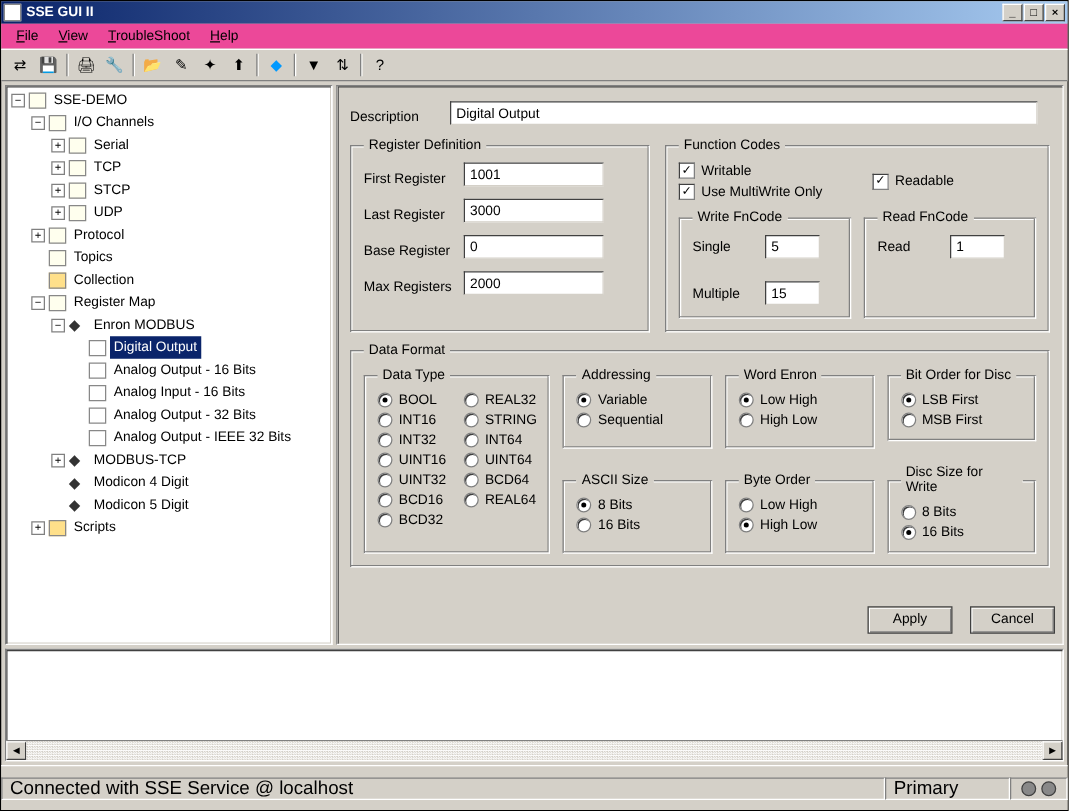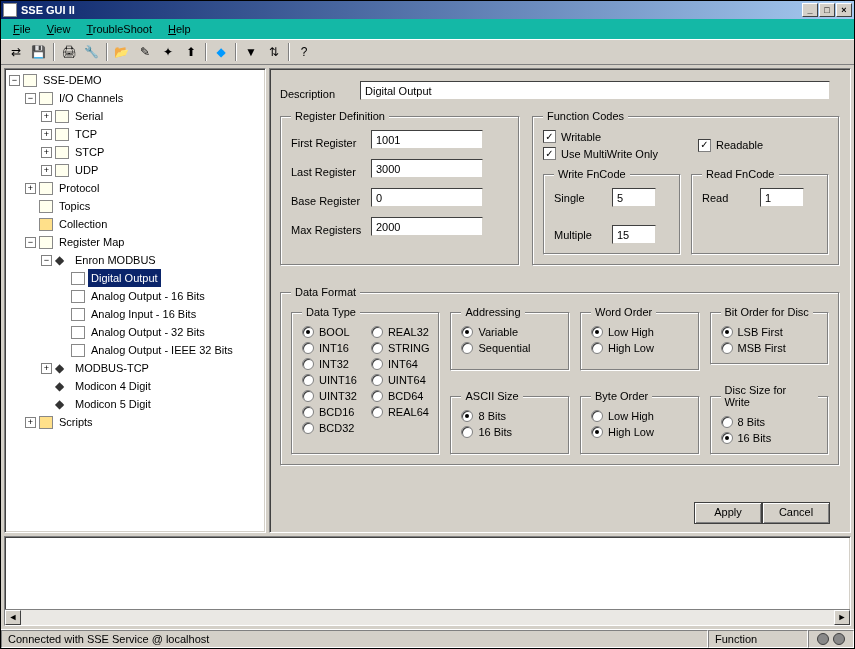--- a/index.html
+++ b/index.html
@@ -6,21 +6,21 @@
 body { font-family: Tahoma, "MS Sans Serif", Arial, sans-serif; font-size: 11px; background: #d4d0c8; overflow: hidden; }
 
 .window { width: 855px; height: 649px; border: 1px solid #000; background: #d4d0c8; display: flex; flex-direction: column; }
 
 .titlebar { height: 18px; background: linear-gradient(to right, #0a246a, #a6caf0); color: #fff; display: flex; align-items: center; padding: 0 2px; font-weight: bold; font-size: 11px; }
 .titlebar-icon { width: 14px; height: 14px; margin-right: 4px; background: #fff; border: 1px solid #888; }
 .titlebar-title { flex: 1; }
 .titlebar-btns { display: flex; gap: 0; }
 .titlebar-btn { width: 16px; height: 14px; background: #d4d0c8; border: 1px solid #fff; border-right-color: #404040; border-bottom-color: #404040; font-size: 9px; line-height: 12px; text-align: center; color: #000; font-family: Arial; font-weight: bold; margin-left: 1px; }
 
-.menubar { height: 20px; background: #14b8a6; display: flex; align-items: center; padding: 0 4px; }
+.menubar { height: 20px; background: #ec4899; display: flex; align-items: center; padding: 0 4px; }
 .menu-item { padding: 2px 8px; cursor: default; }
 .menu-item u { text-decoration: underline; }
 
 .toolbar { height: 26px; background: #d4d0c8; border-top: 1px solid #fff; border-bottom: 1px solid #808080; display: flex; align-items: center; padding: 0 4px; gap: 1px; }
 .tb-btn { width: 22px; height: 20px; border: 1px solid #d4d0c8; display: flex; align-items: center; justify-content: center; font-size: 12px; }
 .tb-sep { width: 2px; height: 18px; border-left: 1px solid #808080; border-right: 1px solid #fff; margin: 0 2px; }
 
 .client { flex: 1; display: flex; padding: 3px; gap: 3px; min-height: 0; }
 
 .tree-panel { width: 262px; background: #fff; border: 1px solid #808080; border-right-color:#fff; border-bottom-color:#fff; box-shadow: inset 1px 1px 0 #404040, inset -1px -1px 0 #d4d0c8; overflow: auto; padding: 2px; }
@@ -43,49 +43,49 @@
 .row { display: flex; align-items: flex-end; margin-bottom: 10px; }
 .lbl { width: 80px; }
 .txt { background: #fff; border: 1px solid #808080; border-top-color:#404040; border-left-color:#404040; border-right-color:#d4d0c8; border-bottom-color:#d4d0c8; box-shadow: inset -1px -1px 0 #fff; height: 19px; padding: 2px 4px; font-family: inherit; font-size: 11px; }
 .txt.wide { width: 470px; }
 .txt.med { width: 112px; }
 .txt.sm { width: 44px; }
 
 fieldset { border: 1px solid #808080; border-top-color:#808080; border-left-color:#808080; border-right-color:#fff; border-bottom-color:#fff; box-shadow: inset -1px -1px 0 #808080, inset 1px 1px 0 #fff; padding: 8px 10px 10px; margin: 0; }
 legend { padding: 0 4px; background: #d4d0c8; }
 
-.grid2 { display: flex; gap: 12px; margin-bottom: 20px; }
+.grid2 { display: flex; gap: 12px; margin-bottom: 8px; }
 .regdef { width: 240px; }
 .fncodes { flex: 1; }
 .fncodes-inner { display: flex; gap: 10px; }
 .fncodes-top { display: flex; gap: 40px; margin-bottom: 8px; flex-wrap: wrap; }
 .fn-sub { display: flex; flex-direction: column; gap: 18px; }
 .fn-row { display: flex; align-items: center; gap: 8px; }
 .fn-row .lbl2 { width: 50px; }
 
 .dataformat { }
 .df-grid { display: flex; gap: 10px; }
 .dtcol { display: flex; flex-direction: column; gap: 4px; }
 .smallfs { flex: 1; }
 .right-col { display: flex; flex-direction: column; gap: 19px; flex: 1; }
 
 .chk, .rad { display: flex; align-items: center; gap: 5px; cursor: default; }
 .chkbox { width: 13px; height: 13px; background: #fff; border: 1px solid #808080; border-top-color:#404040; border-left-color:#404040; display: inline-flex; align-items:center; justify-content:center; font-size:10px; line-height:10px; }
 .radbox { width: 12px; height: 12px; border-radius: 50%; background: #fff; border: 1px solid #808080; box-shadow: inset 1px 1px 0 #404040; display: inline-flex; align-items:center; justify-content:center; }
 .radbox.on::after { content:""; width:4px; height:4px; background:#000; border-radius:50%; }
 
-.btn-row { position: absolute; bottom: 8px; right: 20px; display: flex; gap: 0; }
+.btn-row { position: absolute; bottom: 8px; right: 6px; display: flex; gap: 14px; }
 .btn { width: 68px; height: 22px; background: #d4d0c8; border: 1px solid #404040; box-shadow: inset 1px 1px 0 #fff, inset -1px -1px 0 #808080; text-align: center; line-height: 19px; }
 
 .bottom-text { height: 90px; margin: 0 3px 3px; background: #fff; border: 1px solid #808080; border-right-color:#fff; border-bottom-color:#fff; box-shadow: inset 1px 1px 0 #404040, inset -1px -1px 0 #d4d0c8; position: relative; }
 .hscroll { position: absolute; bottom: 0; left: 0; right: 0; height: 16px; background: #d4d0c8; border-top: 1px solid #808080; display:flex; }
 .hscroll .sbtn { width: 16px; height: 15px; background: #d4d0c8; border: 1px solid #fff; border-right-color:#404040; border-bottom-color:#404040; text-align:center; font-size:9px; line-height:13px; }
 .hscroll .track { flex:1; background: repeating-conic-gradient(#d4d0c8 0% 25%, #fff 0% 50%) 0/2px 2px; }
 
-.statusbar { height: 19px; background: #d4d0c8; border-top: 1px solid #fff; display: flex; align-items: center; font-size: 11px; }
+.statusbar { height: 36px; background: #d4d0c8; border-top: 1px solid #fff; display: flex; align-items: center; font-size: 15px; }
 .status-cell { border: 1px solid #808080; border-top-color:#808080; border-left-color:#808080; border-right-color:#fff; border-bottom-color:#fff; height: 18px; padding: 2px 6px; display:flex; align-items:center; }
 .status-cell.main { flex: 1; }
 .status-cell.led { width: 46px; justify-content:center; gap:4px; }
 .led-dot { width: 12px; height: 12px; border-radius: 50%; background: #888; border: 1px solid #404040; }
 
 .dt-cols { display: flex; gap: 14px; }
 </style>
 </head>
 <body>
 
@@ -402,21 +402,21 @@
                 <label class="rad">
                     <span class="radbox"></span>
                     <span>16 Bits</span>
                   </label>
               </div>
             </fieldset>
           </div>
 
           <div class="right-col">
             <fieldset class="smallfs">
-              <legend>Word Order</legend>
+              <legend>Word Enron</legend>
               <div class="dtcol">
                 <label class="rad">
                     <span class="radbox on"></span>
                     <span>Low High</span>
                   </label>
                 <label class="rad">
                     <span class="radbox"></span>
                     <span>High Low</span>
                   </label>
               </div>
@@ -477,19 +477,19 @@
   <div class="bottom-text">
     <div class="hscroll">
       <div class="sbtn">◄</div>
       <div class="track"></div>
       <div class="sbtn">►</div>
     </div>
   </div>
 
   <div class="statusbar">
     <div class="status-cell main">Connected with SSE Service @ localhost</div>
-    <div class="status-cell" style="width:100px">Function</div>
+    <div class="status-cell" style="width:100px">Primary</div>
     <div class="status-cell led">
       <span class="led-dot"></span>
       <span class="led-dot"></span>
     </div>
   </div>
 </div>
 
 </body></html>

